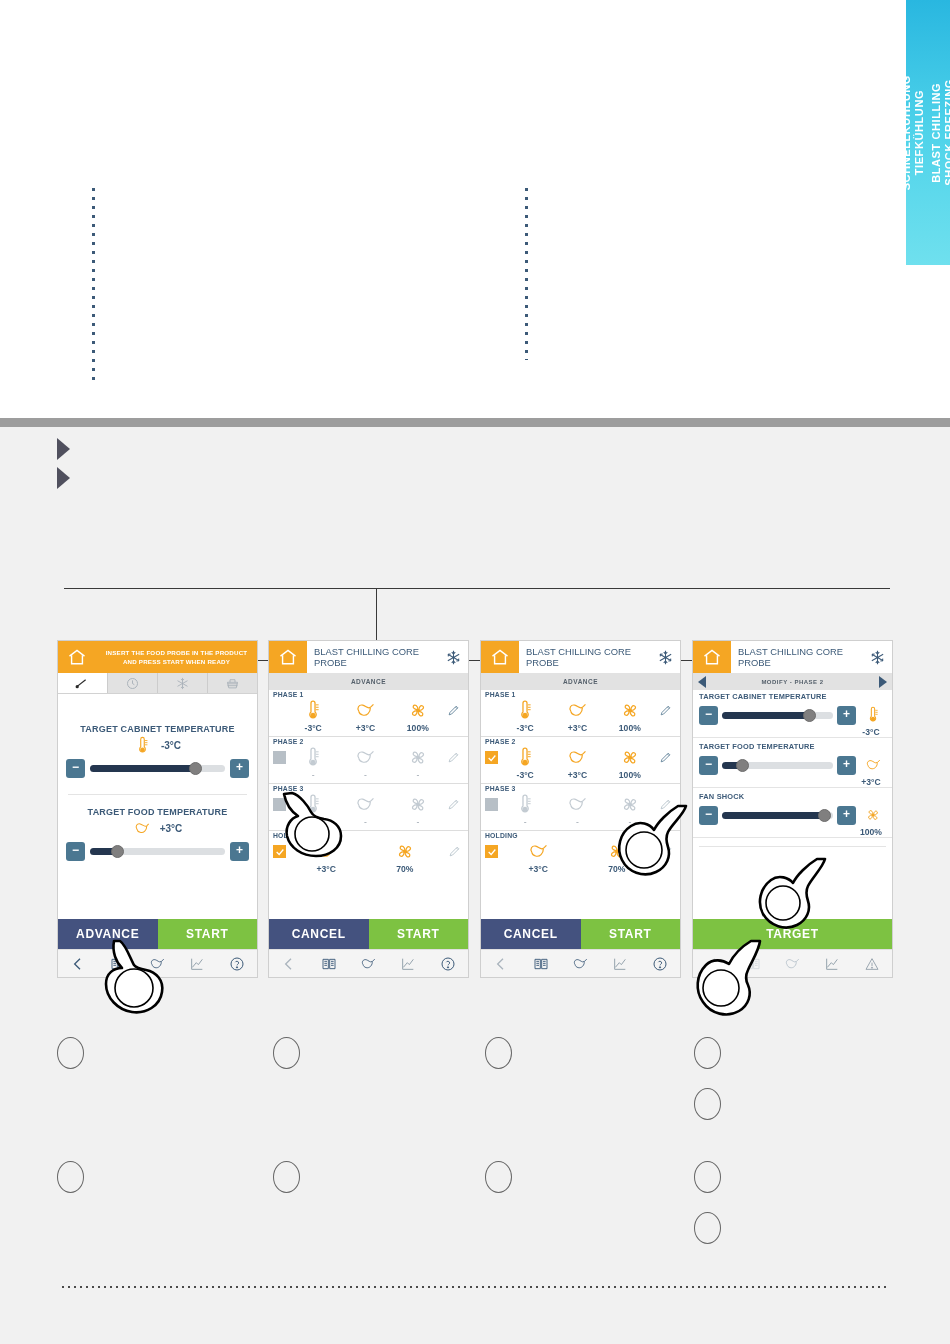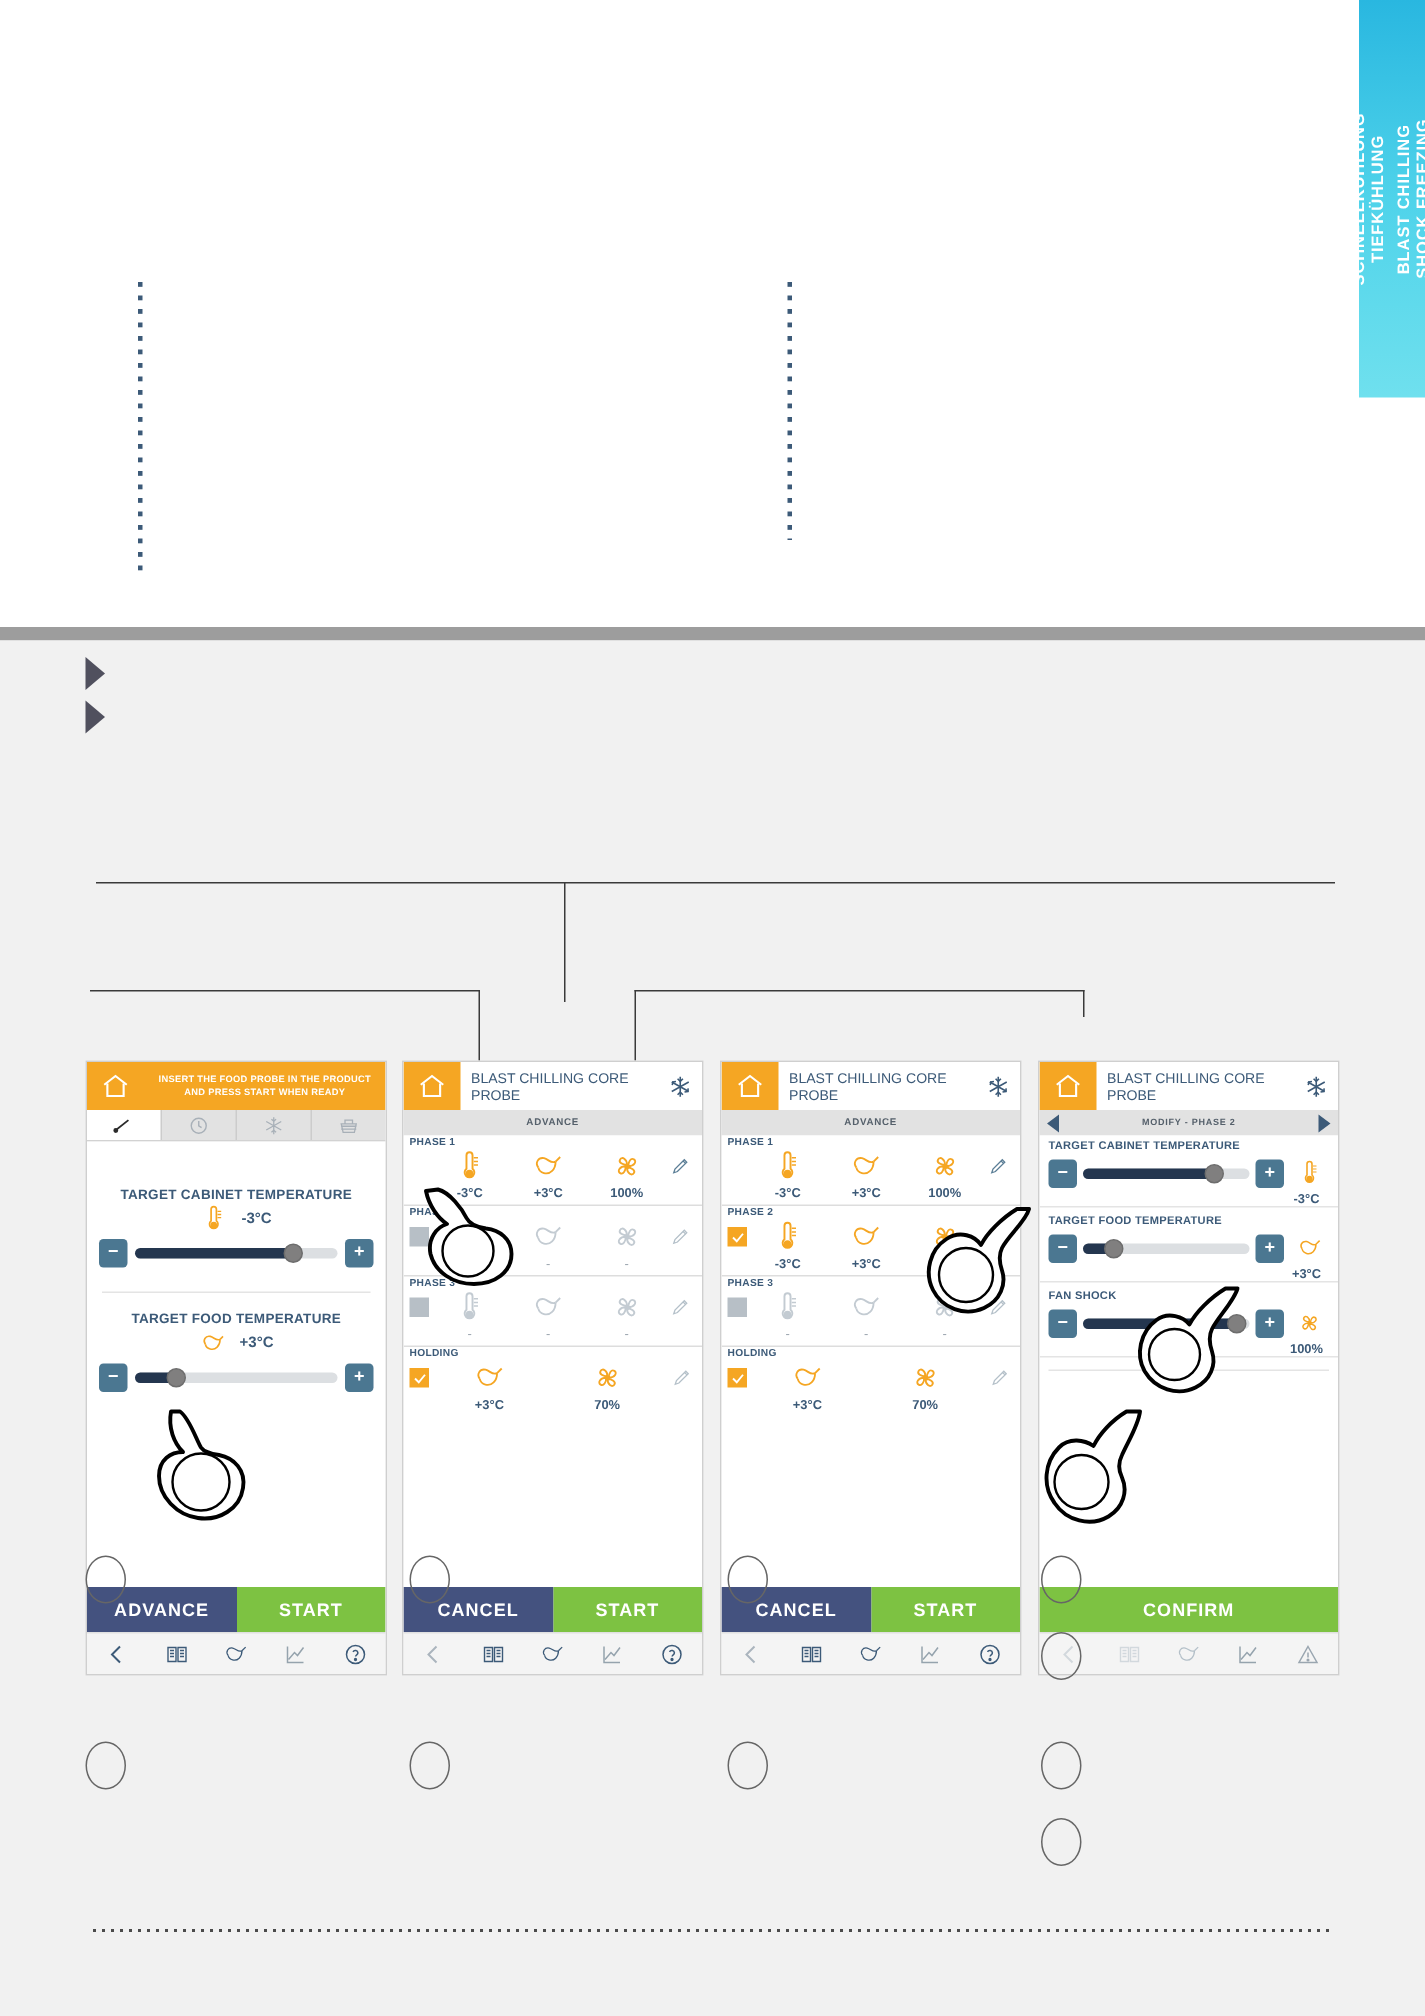--- a/index.html
+++ b/index.html
@@ -39,21 +39,21 @@
     position:absolute;width:0;height:0;
     border-top:11px solid transparent;border-bottom:11px solid transparent;
     border-left:13px solid #50505e;
   }
 
   
   .lline{position:absolute;background:#3a3a3a;}
 
   
   .device{
-    position:absolute;top:707px;width:201px;height:410px;
+    position:absolute;top:640px;width:201px;height:338px;
     background:#ffffff;border:1px solid #cfcfcf;box-sizing:border-box;
     display:flex;flex-direction:column;overflow:hidden;
   }
   #dev1{left:57px;} #dev2{left:268px;} #dev3{left:480px;} #dev4{left:692px;}
 
   .dev-head{height:32px;display:flex;align-items:stretch;background:#ffffff;flex:0 0 auto;}
   .home-btn{width:38px;background:#f5a623;display:flex;align-items:center;justify-content:center;}
   .home-btn svg{width:20px;height:20px;}
   .head-banner{
     flex:1;background:#f5a623;color:#ffffff;font-size:6.2px;font-weight:bold;
@@ -880,21 +880,21 @@
           </svg>
         </div>
       </div>
       <div class="s4-val" style="margin-left:auto;width:30px;margin-right:0;text-align:center;">100%</div>
     </div>
 
     <div style="height:1px;background:#e4e4e4;margin:8px 6px 0 6px;"></div>
   </div>
 
   <div class="actions">
-    <div class="btn green">CONFIRM</div>
+    <div class="btn green">TARGET</div>
   </div>
 
   <div class="botnav">
     <div class="nb">
       <svg viewBox="0 0 24 24" fill="none" stroke="#d2d8dd" stroke-width="2">
           <path d="M15 4 L7 12 L15 20"></path>
         </svg>
     </div>
     <div class="nb">
       <svg viewBox="0 0 24 24" fill="none" stroke="#d2d8dd" stroke-width="1.4">

